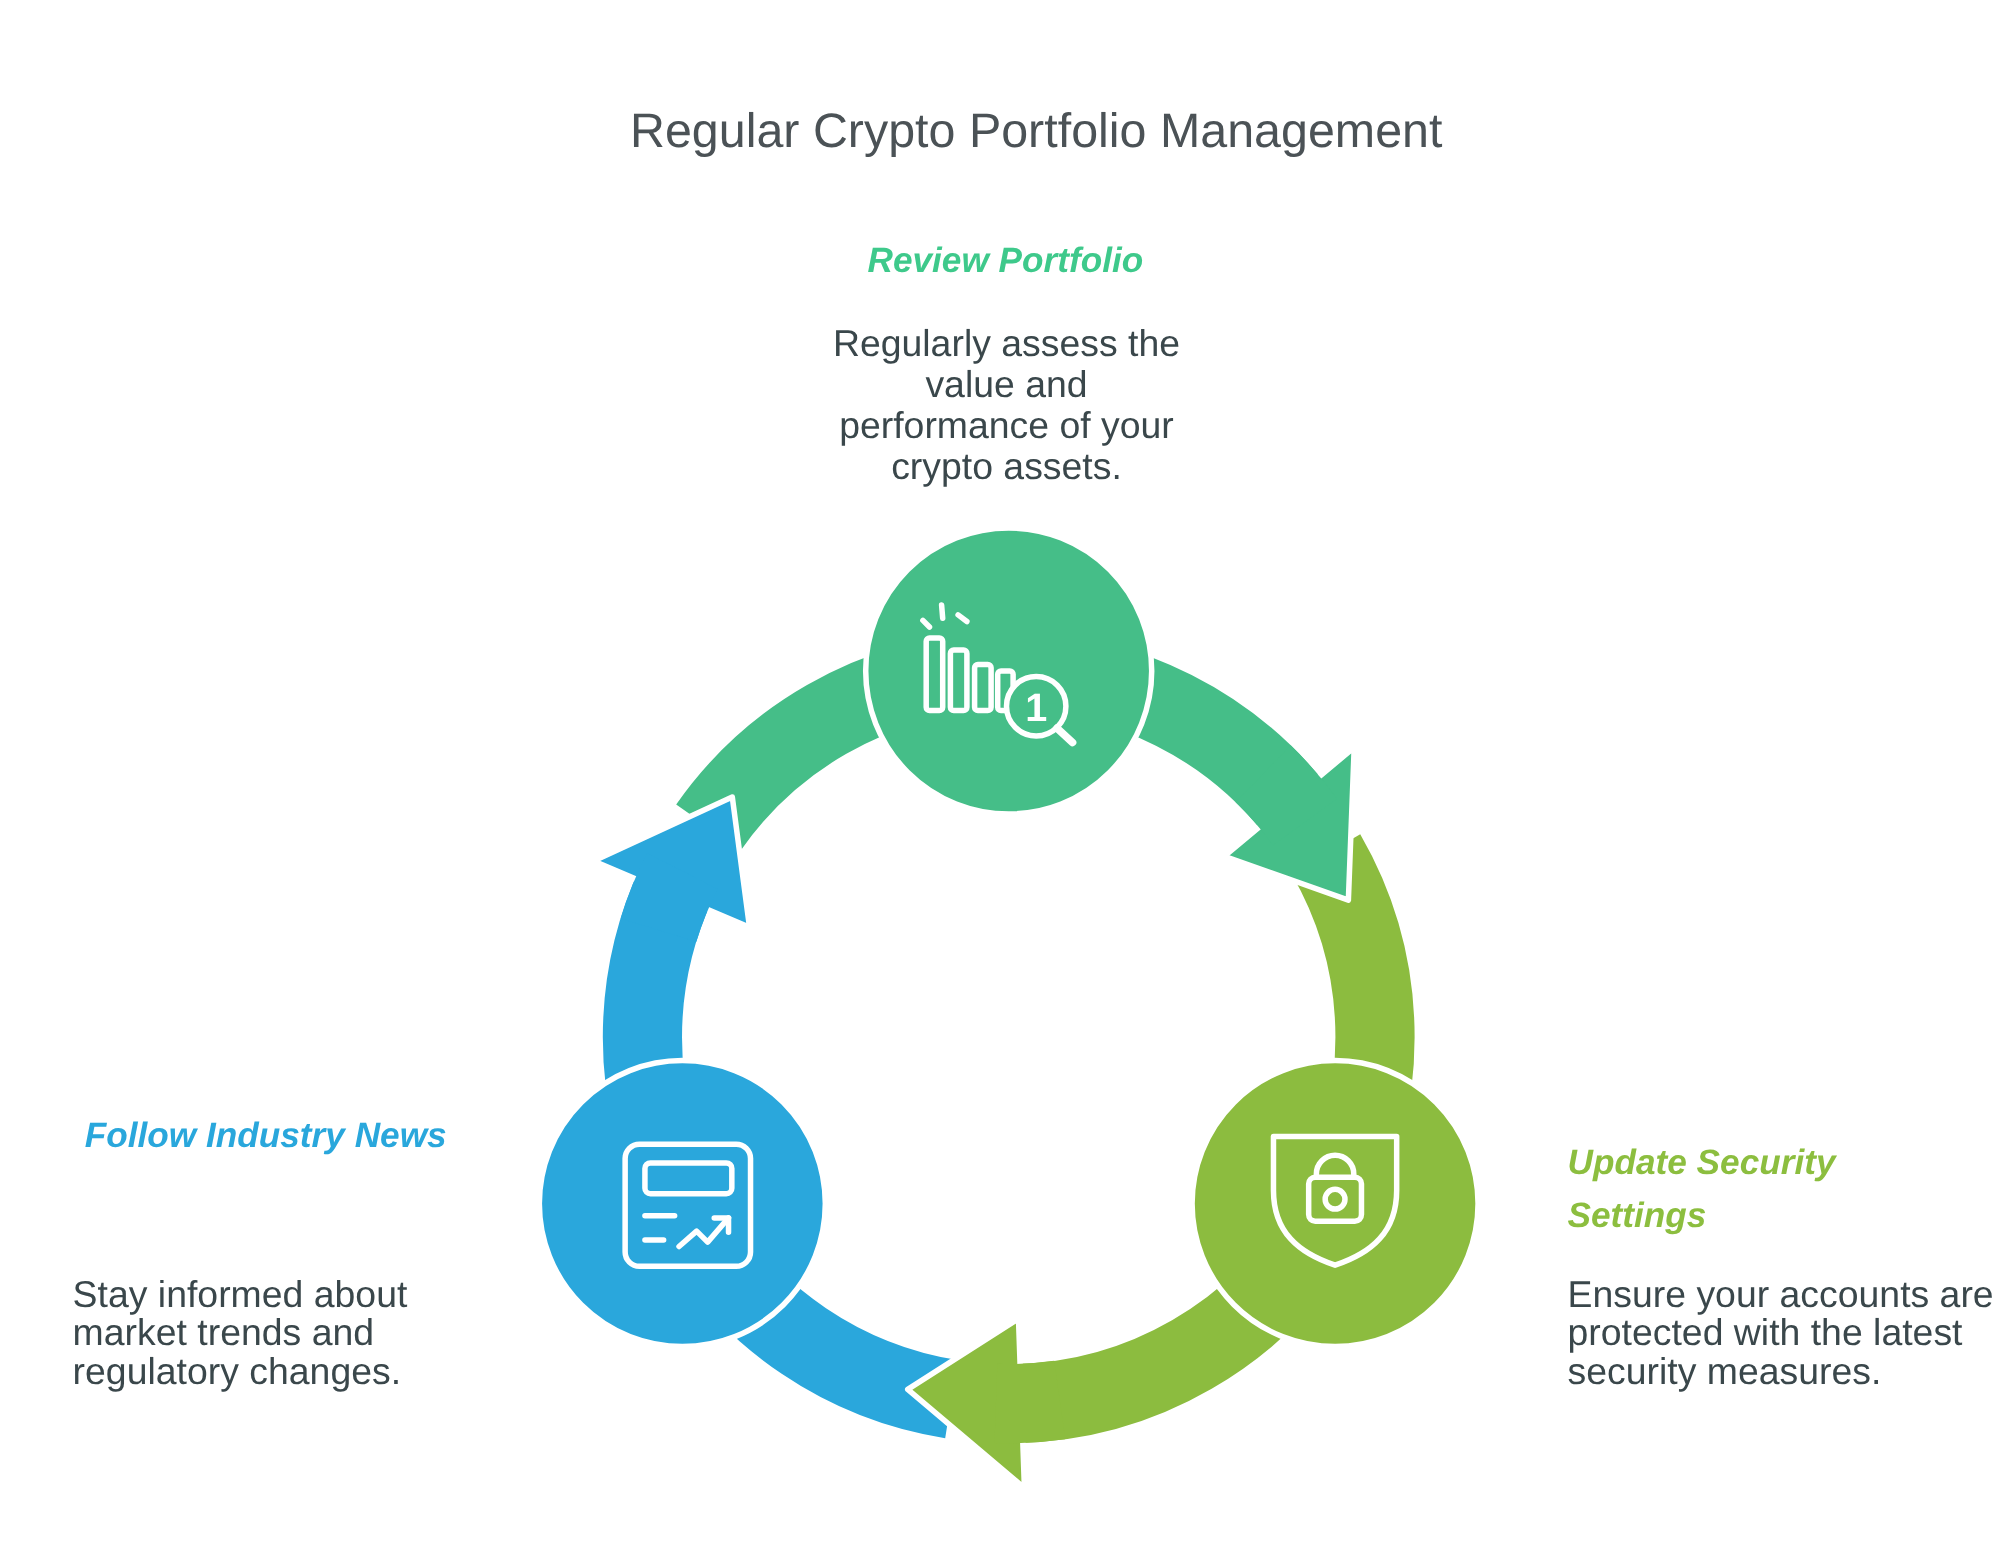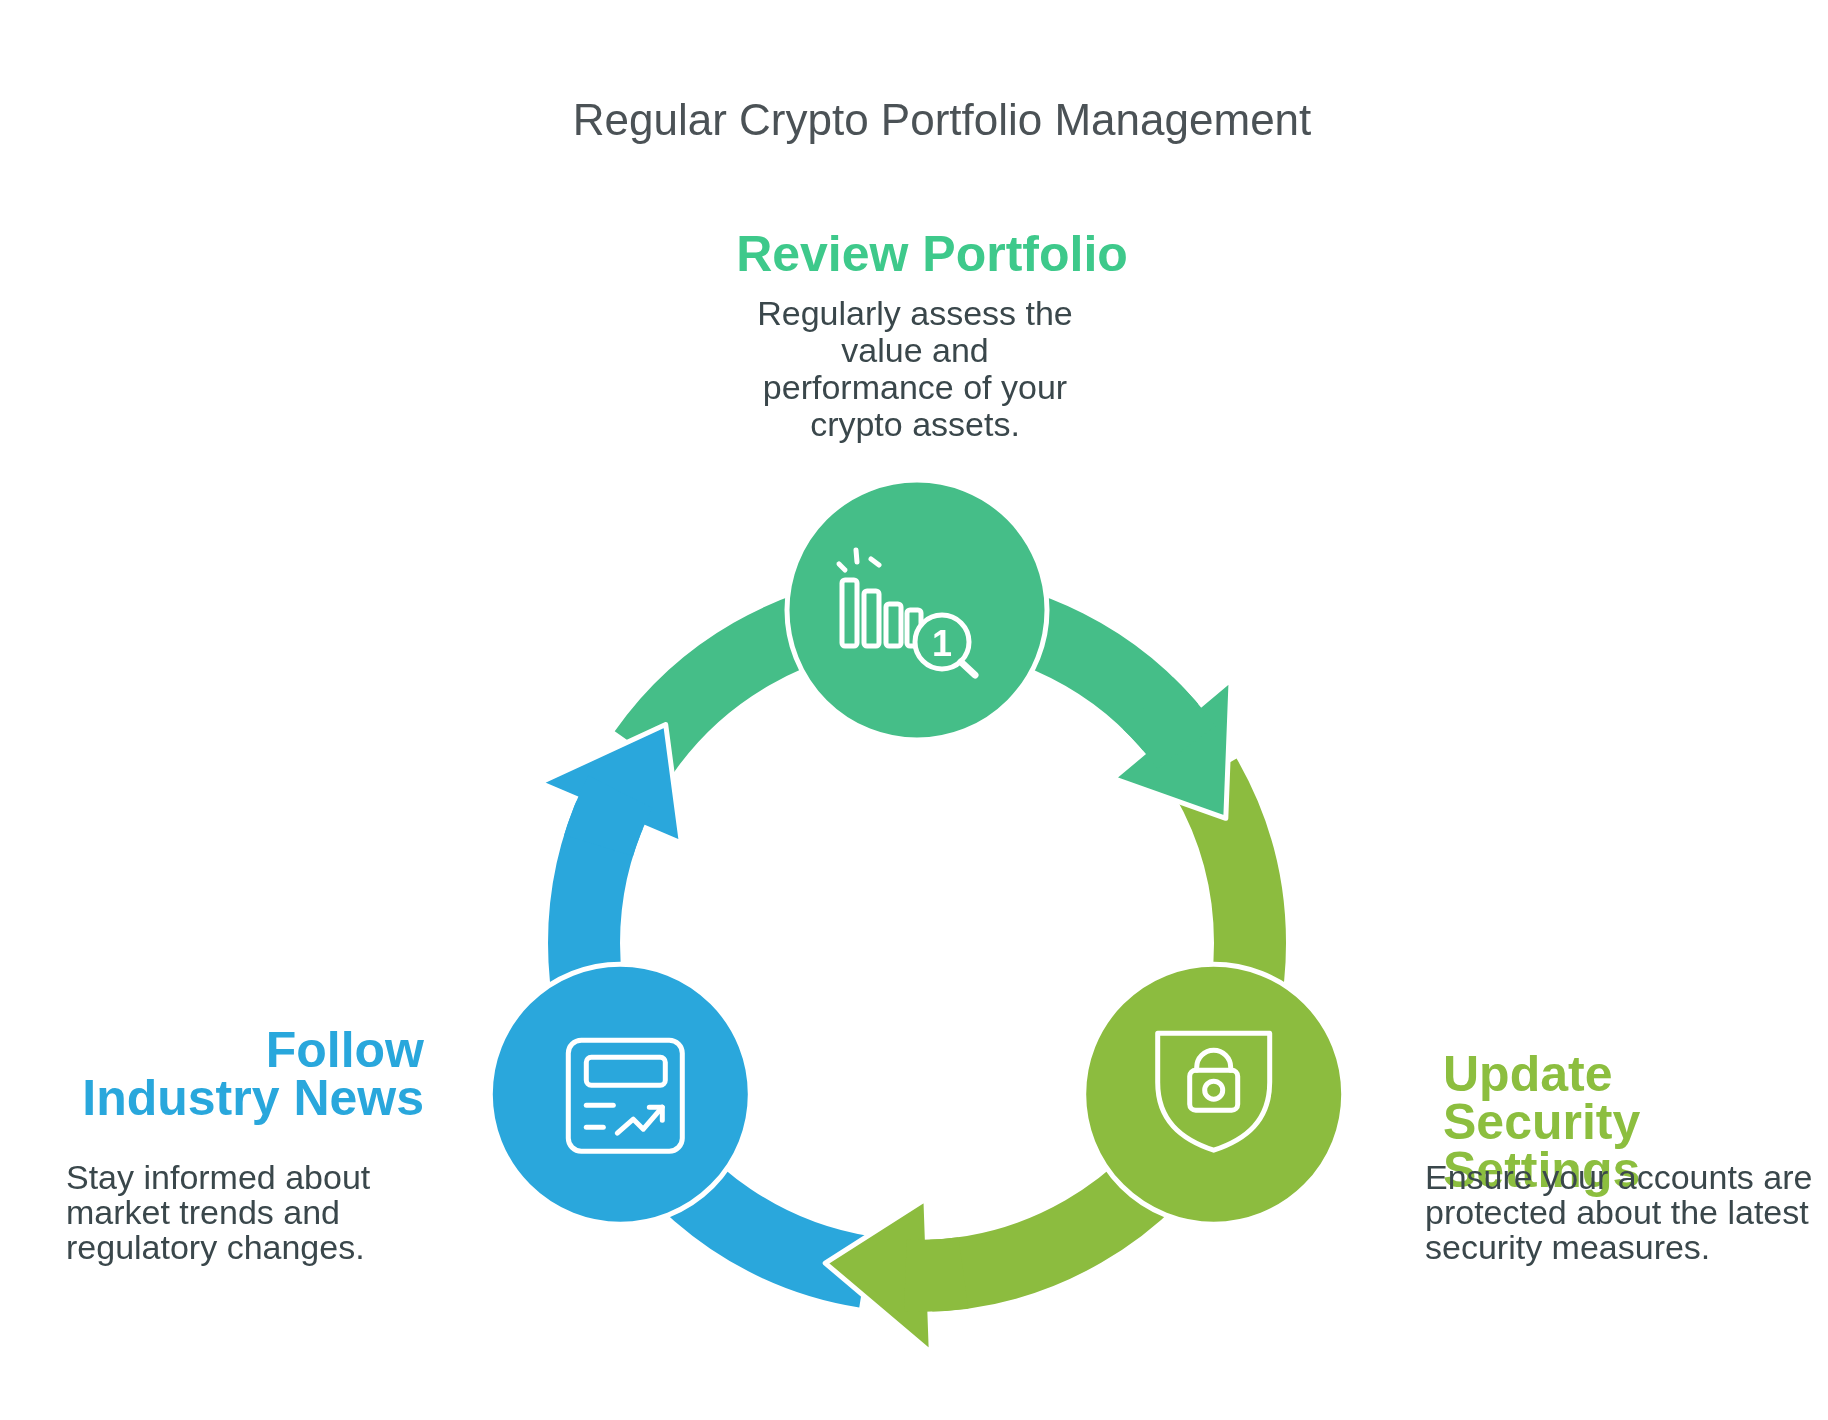--- a/index.html
+++ b/index.html
@@ -78,24 +78,25 @@
     margin: 0;
     text-align: center;
     font-size: 44px;
     line-height: 54px;
     font-weight: 400;
     color: var(--title-text, #4b5256);
     padding-left: 48px;
   }
   .step-heading {
     position: absolute;
-    margin: 18px;
-    font-size: 50px;
+    margin: 0;
+    font-size: 32px;
     line-height: 48px;
     font-weight: 700;
+    font-style: italic;
   }
   .heading-top {
     left: 664px;
     top: 212px;
     width: 500px;
     text-align: center;
     color: var(--green-text);
   }
   .heading-right {
     left: 1425px;
@@ -197,18 +198,18 @@
         <path d="M -3 39 L 13 25 L 23 35 L 42 13"></path>
         <path d="M 29 13 L 42 13 L 42 26"></path>
       </g>
     </g>
   </svg>
 
   <h2 class="step-heading heading-top">Review Portfolio</h2>
   <p class="step-desc desc-top">Regularly assess the value and performance of your crypto assets.</p>
 
   <h2 class="step-heading heading-right">Update Security Settings</h2>
-  <p class="step-desc desc-right">Ensure your accounts are protected about the latest security measures.</p>
+  <p class="step-desc desc-right">Ensure your accounts are protected with the latest security measures.</p>
 
   <h2 class="step-heading heading-left">Follow Industry News</h2>
   <p class="step-desc desc-left">Stay informed about market trends and regulatory changes.</p>
 
 </div>
 
 </body></html>

